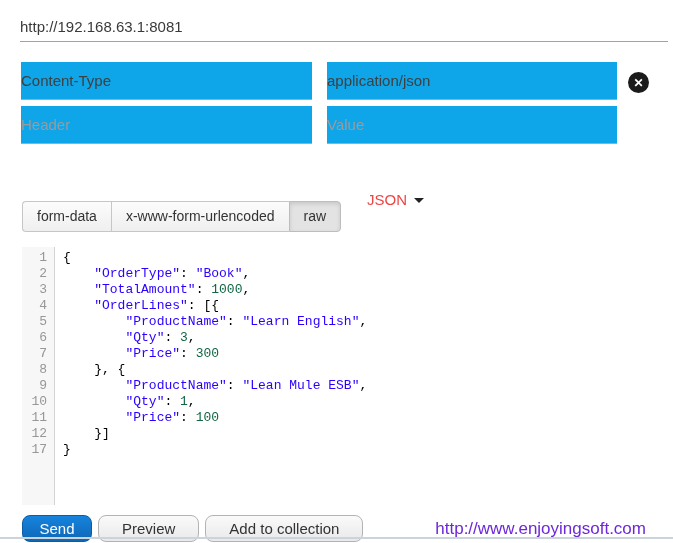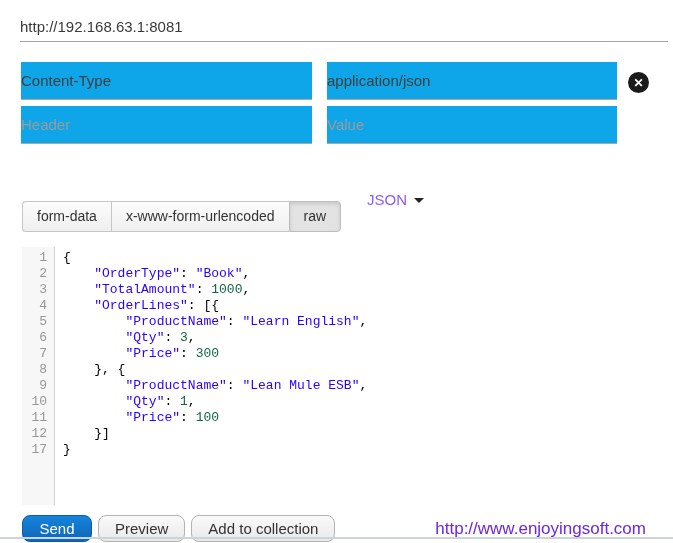--- a/index.html
+++ b/index.html
@@ -32,21 +32,21 @@
   .btn-group { display:flex; }
   .tab { height:31px; padding:0 14px; font-size:14px; color:#333;
          background:linear-gradient(#fcfcfc,#efefef); border:1px solid #c6c6c6;
          border-right-width:0; cursor:pointer; line-height:29px;
          font-family:"Liberation Sans", sans-serif;margin-top:34px; }
   .tab:first-child { border-radius:4px 0 0 4px; }
   .tab:last-child { border-right-width:1px; border-radius:0 4px 4px 0; }
   .tab.active { background:#e3e3e3; box-shadow:inset 0 2px 4px rgba(0,0,0,.12);
                 border-color:#bdbdbd; }
   .type-select { margin-left:26px; display:flex; align-items:center; cursor:pointer; }
-  .type-label { color:#8b5cf6; font-size:15px;text-align:right; }
+  .type-label { color:#ef4444; font-size:15px;text-align:right; }
   .caret { width:0; height:0; border-left:5px solid transparent;
            border-right:5px solid transparent; border-top:5px solid #222;
            margin-left:7px; margin-top:2px; }
 
   
   .editor { display:flex; margin:15px 0 0 22px; width:634px; height:258px;
             font-family:"Liberation Mono","DejaVu Sans Mono",monospace;
             font-size:13px; line-height:16px; background:#fff; }
   .gutter { flex:none; width:33px; background:#f7f7f7; border-right:1px solid #d4d4d4;
             text-align:right; padding:3px 7px 0 0; color:#979797; }
@@ -56,21 +56,21 @@
   .tk-n { color:#116644; }
   .tk-p { color:#000000; }
 
   
   .actions-row { display:flex; align-items:center; margin:10px 0 0 22px; width:630px; }
   .btn { height:27px; font-size:15px; cursor:pointer; border-radius:8px;
          font-family:"Liberation Sans", sans-serif; }
   .btn-primary { width:70px; background:linear-gradient(#1683dd,#0e67b6);
                  border:1px solid #0a5da6; color:#fff; }
   .btn-secondary { background:linear-gradient(#fafafa,#e9e9e9); border:1px solid #b3b3b3;
-                   color:#333; padding:0 16px; margin-left:6px; }
+                   color:#333; padding:0 23px; margin-left:6px; }
   .footer-link { margin-left:auto; margin-right:6px; color:#6d28d9; font-size:17px;
                  text-decoration:none; }
 
   .bottom-line { position:absolute; left:0; bottom:4px; width:673px; height:2px;
                  background:#ccd4db; }
 </style>
 </head>
 <body>
 
 <div class="app">

